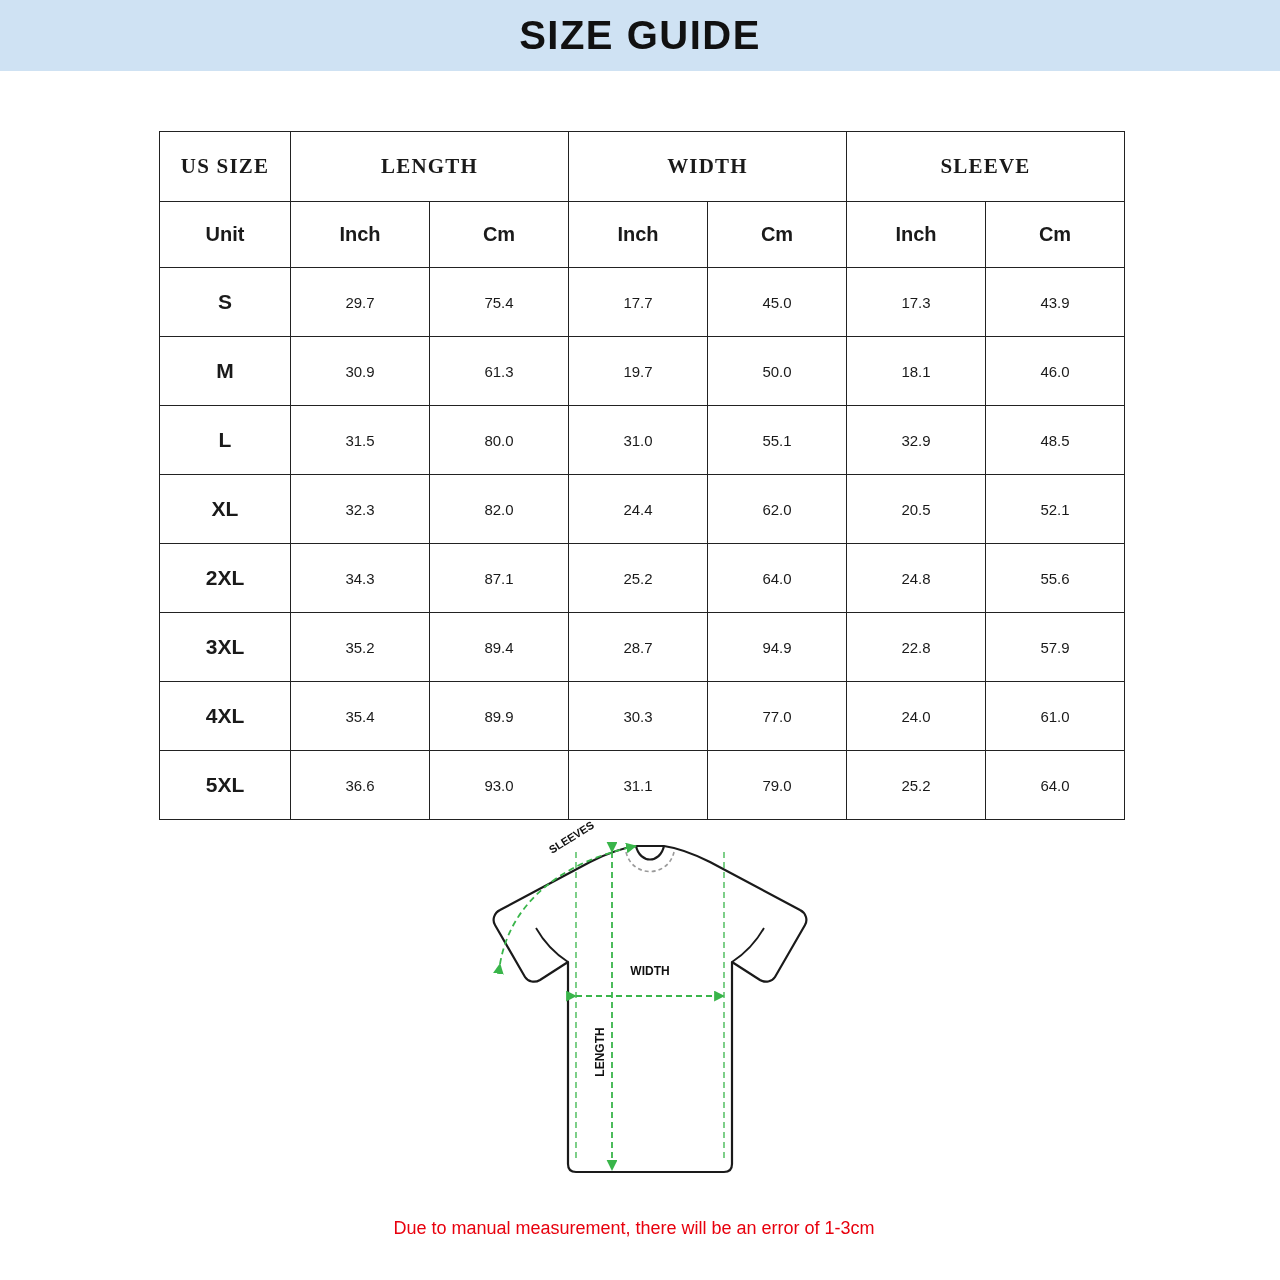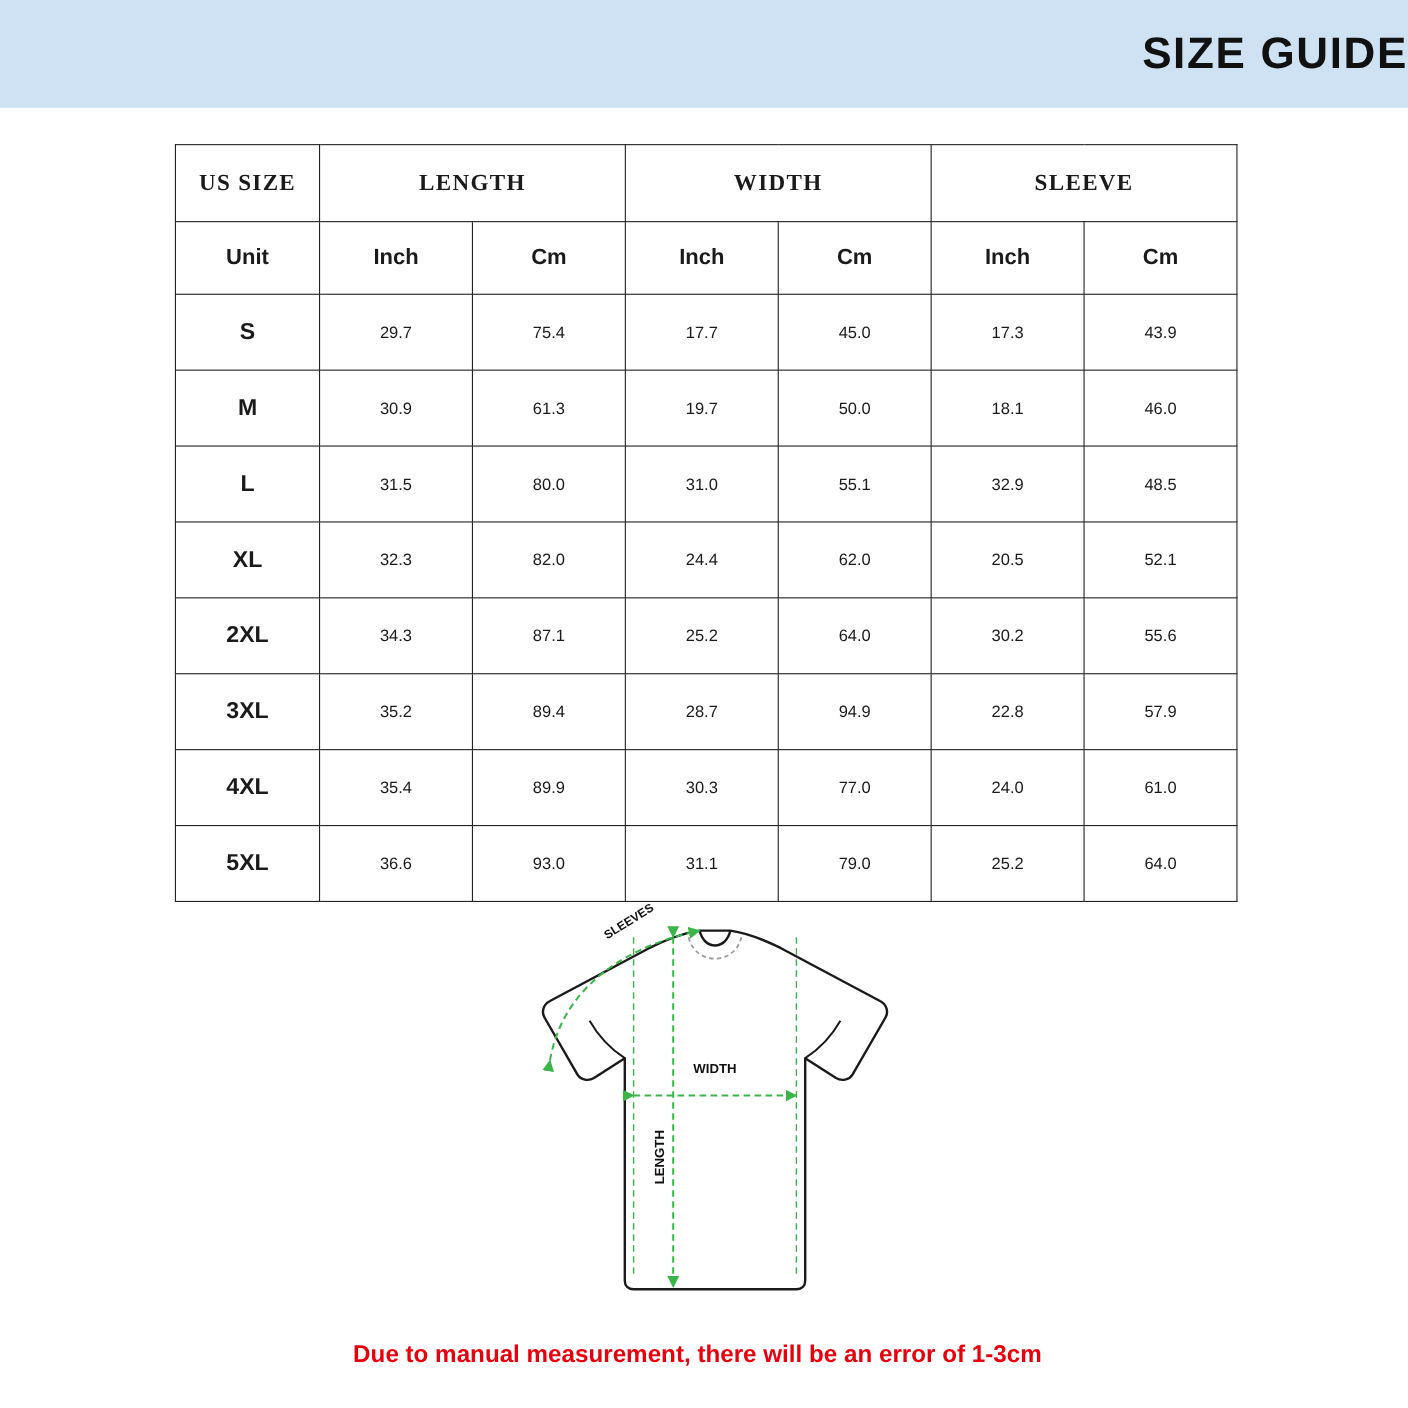--- a/index.html
+++ b/index.html
@@ -14,25 +14,25 @@
     overflow: hidden;
     position: relative;
   }
 
   
   .header-band {
     position: absolute;
     left: 0;
     top: 0;
     width: 1280px;
-    height: 98px;
+    height: 71px;
     background: #cfe2f3;
     display: flex;
     align-items: center;
-    justify-content: flex-end;
+    justify-content: center;
   }
   .header-title {
     font-size: 40px;
     font-weight: bold;
     letter-spacing: 1.5px;
     color: #111111;
     font-family: "Liberation Sans", sans-serif;
   }
 
   
@@ -96,22 +96,22 @@
   }
 
   
   .footer-note {
     position: absolute;
     left: 0;
     top: 1218px;
     width: 1268px;
     text-align: center;
     color: #e8000d;
-    font-size: 22px;
-    font-weight: bold;
+    font-size: 18px;
+    font-weight: normal;
     font-family: "Liberation Sans", sans-serif;
   }
 </style>
 </head>
 <body>
 
 <div class="header-band" style="background: rgb(207, 226, 243);">
   <div class="header-title">SIZE GUIDE</div>
 </div>
 
@@ -179,21 +179,21 @@
         <td>62.0</td>
         <td>20.5</td>
         <td>52.1</td>
       </tr>
       <tr class="data-row">
         <td class="size-cell">2XL</td>
         <td>34.3</td>
         <td>87.1</td>
         <td>25.2</td>
         <td>64.0</td>
-        <td>30.2</td>
+        <td>24.8</td>
         <td>55.6</td>
       </tr>
       <tr class="data-row">
         <td class="size-cell">3XL</td>
         <td>35.2</td>
         <td>89.4</td>
         <td>28.7</td>
         <td>94.9</td>
         <td>22.8</td>
         <td>57.9</td>

